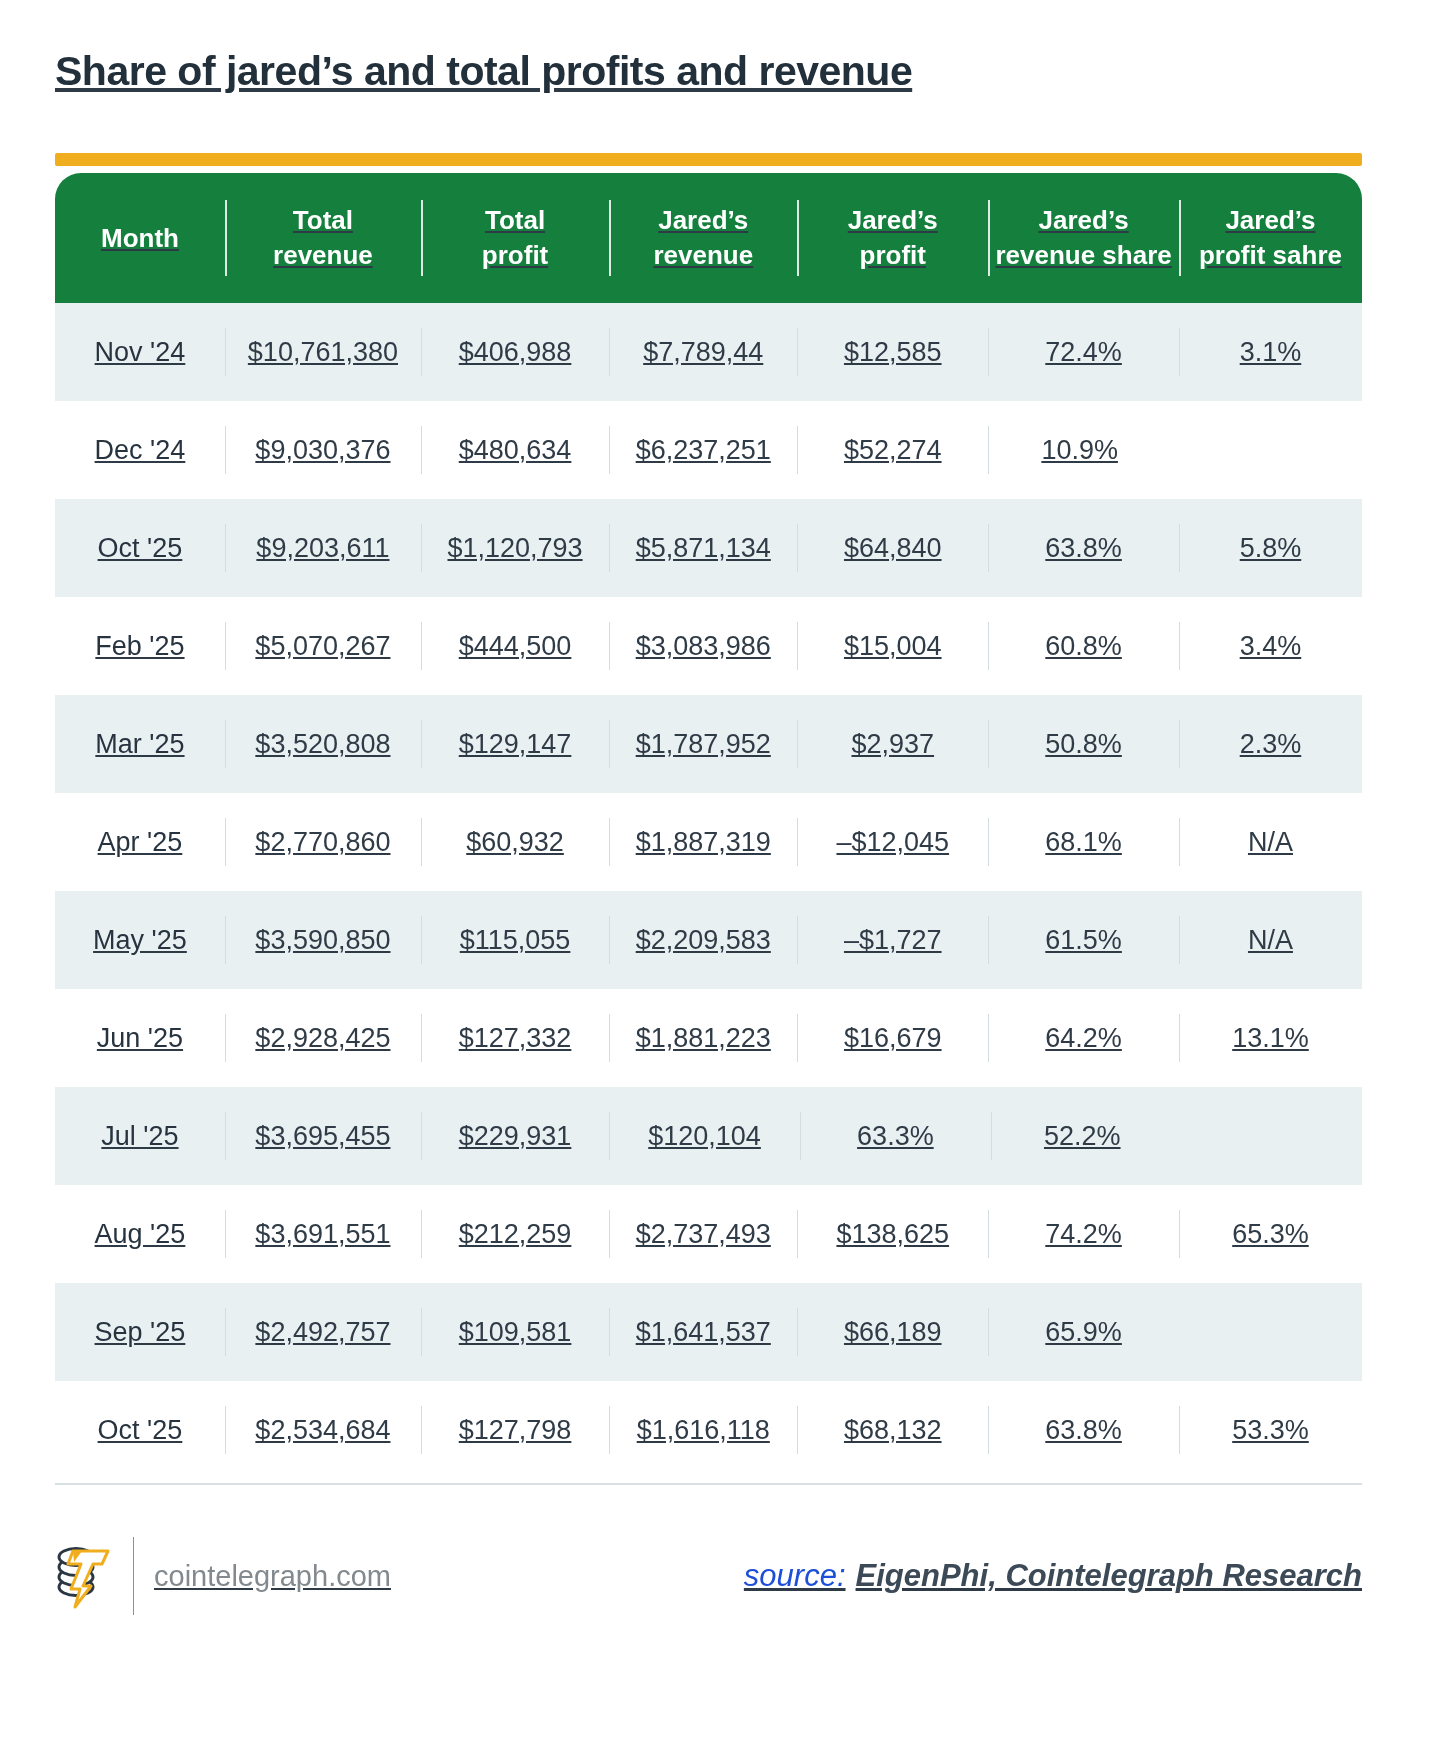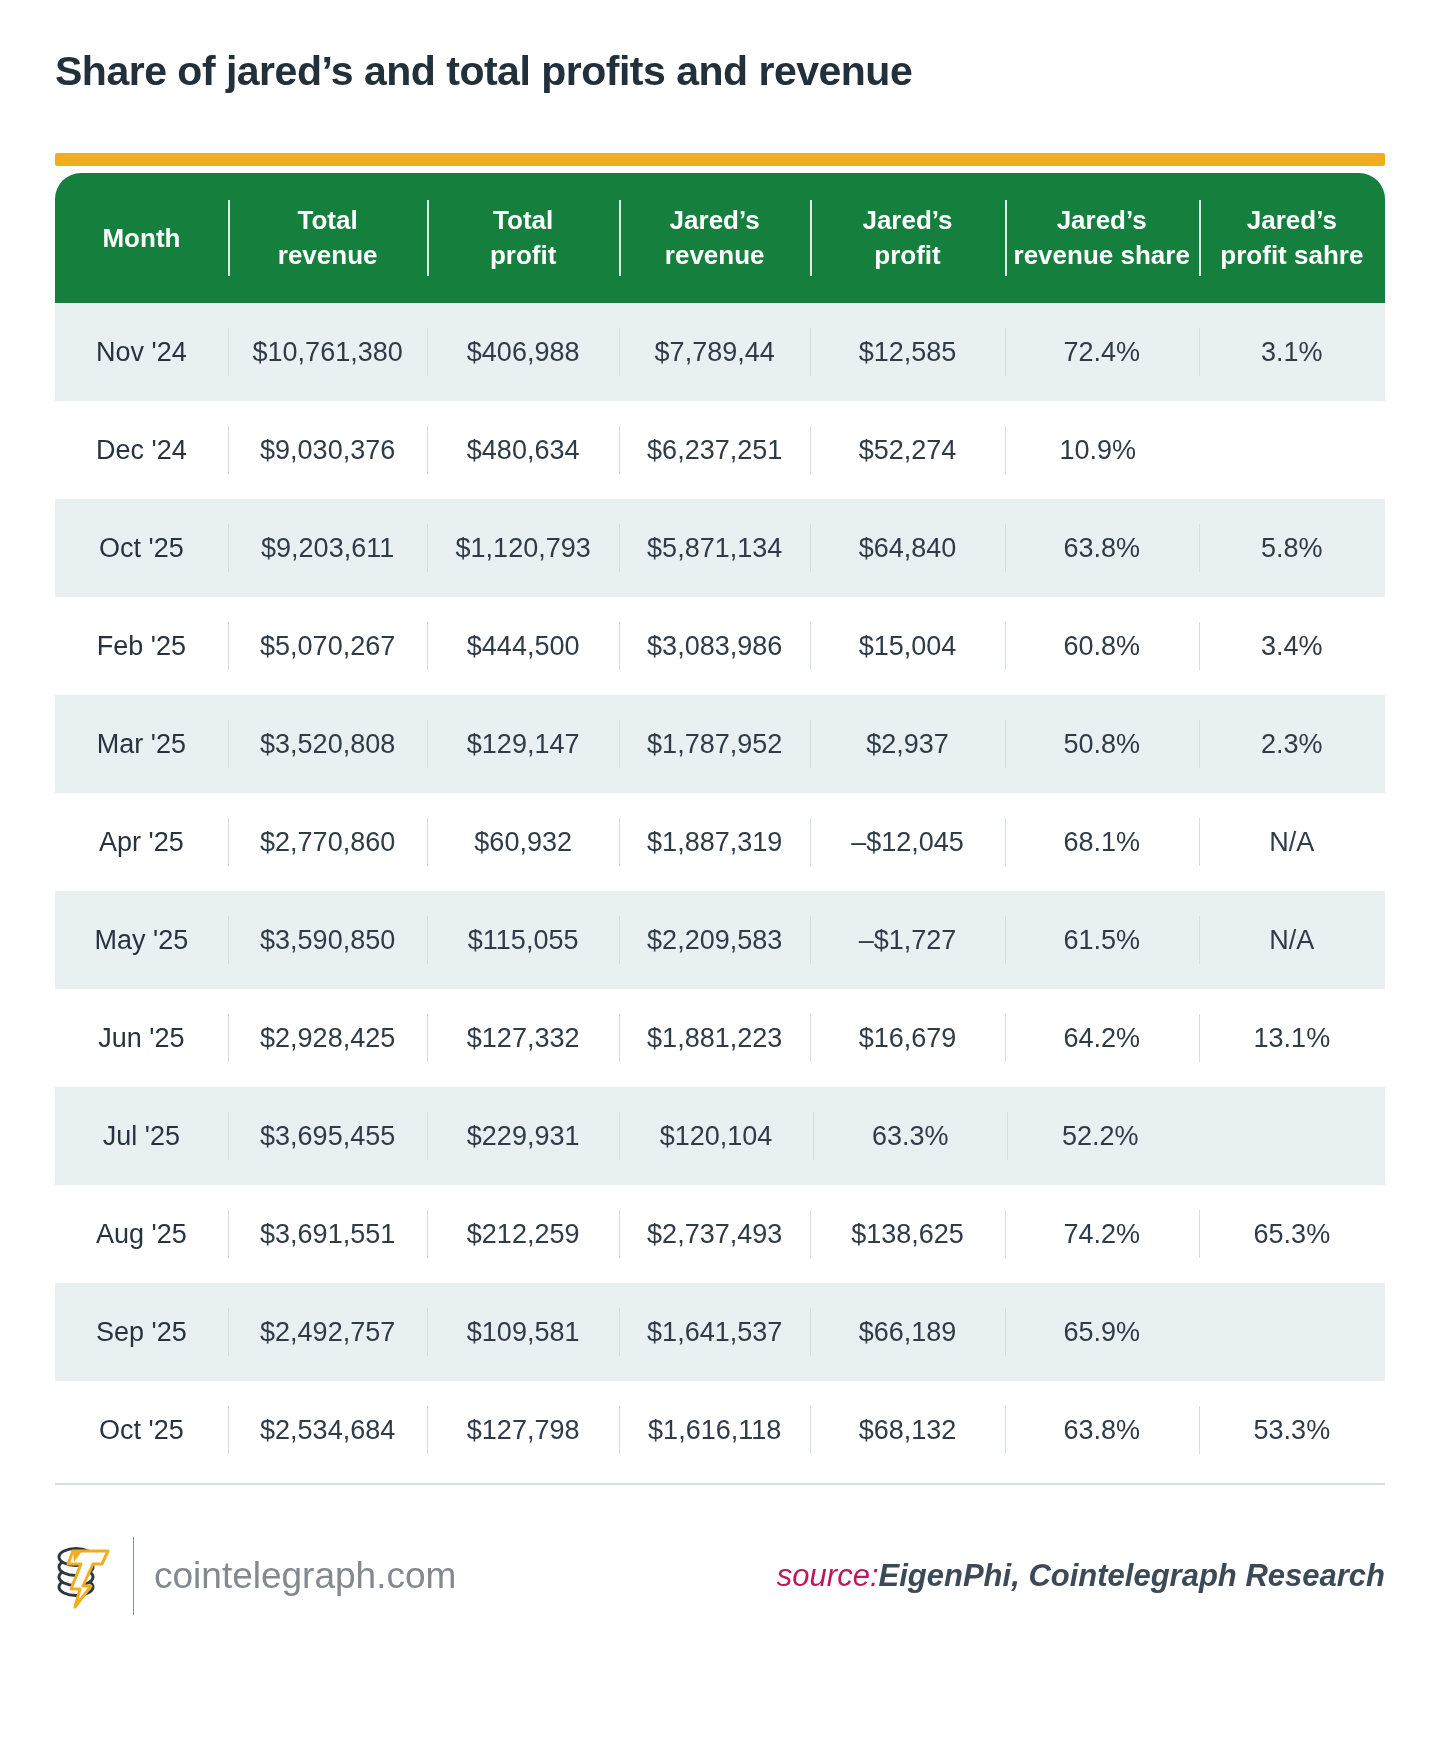--- a/index.html
+++ b/index.html
@@ -2,21 +2,21 @@
 <html><head>
 <meta charset="utf-8">
 <style>
   * { margin:0; padding:0; box-sizing:border-box; }
   html,body { background:#ffffff; }
   body {
     width:1450px; height:1737px; overflow:hidden;
     font-family:"Liberation Sans", sans-serif;
     color:#2e3a45;
   }
-  .page { padding:47px 65px 0 55px; }
+  .page { padding:47px 88px 0 55px;text-decoration:underline; }
 
   .page-title {
     font-size:41px; font-weight:700; color:#22303c;
     letter-spacing:-0.5px; line-height:1.2;
   }
 
   .accent-strip {
     margin-top:57px; height:13px; width:100%;
     background:#f0ad1e; border-radius:2px;
   }
@@ -57,23 +57,23 @@
   .col-5 { width:14.6%; }
   .col-6 { width:14%; }
 
   .footer-divider { margin-top:4px; height:2px; background:#d9e0e4; }
 
   .footer {
     margin-top:50px; display:flex; align-items:center; height:82px;
   }
   .brand { display:flex; align-items:center; gap:20px; }
   .brand-sep { width:1px; height:78px; background:#8a9096; }
-  .site-text { font-size:37px; color:#82898f; }
+  .site-text { font-size:29px; color:#82898f; }
   .source { margin-left:auto; font-size:31px; font-style:italic; }
-  .source-label { color:#be185d; margin-right:0; }
+  .source-label { color:#1d4ed8; margin-right:10px; }
   .source-value { color:#3b4a56; font-weight:700; }
 </style>
 </head>
 <body>
 
 <div class="page">
 
   <h1 class="page-title">Share of jared’s and total profits and revenue</h1>
 
   <div class="accent-strip"></div>

